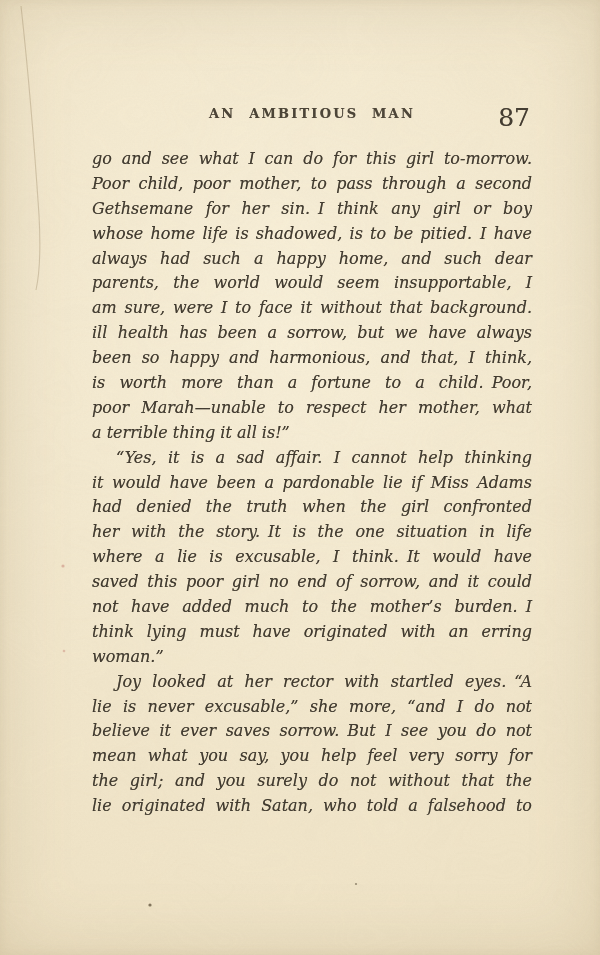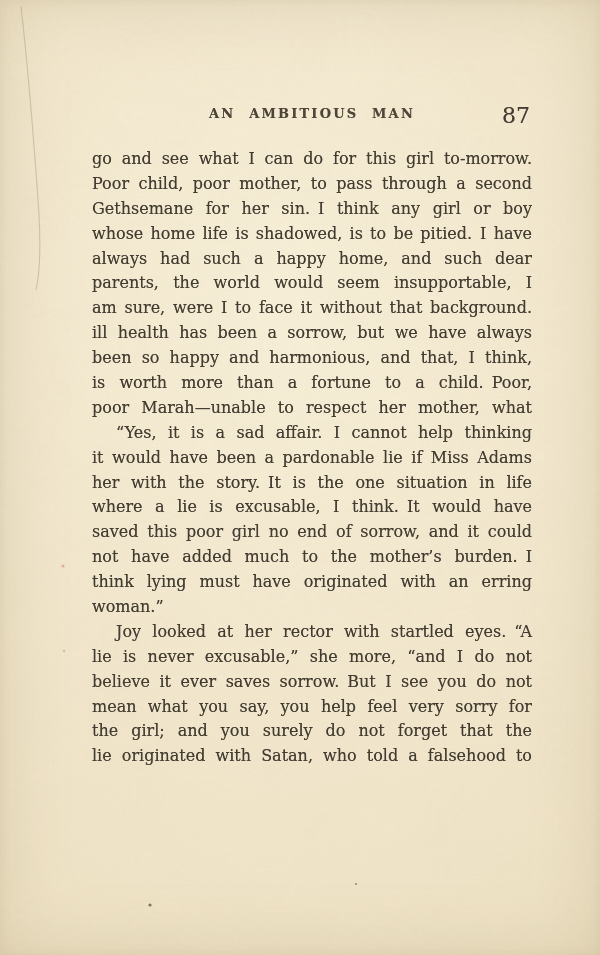--- a/index.html
+++ b/index.html
@@ -39,39 +39,40 @@
     letter-spacing: 2.2px;
     word-spacing: 7px;
     color: #453e32;
     text-shadow: 0 0 0.5px rgba(69,62,50,0.55);
     padding-top: 3px;
   }
   .page-number {
     position: absolute;
     right: 2px;
     top: 0;
-    font-size: 22px;
+    font-size: 25px;
     color: #3d362c;
     text-shadow: 0 0 0.5px rgba(61,54,44,0.5);
   }
   .text-block {
     position: absolute;
     left: 92px;
     top: 147px;
     width: 440px;
     font-size: 16px;
     text-shadow: 0 0 0.55px rgba(58,52,42,0.6);
   }
   .para { margin: 0; }
   .line {
     line-height: 24.9px;
     height: 24.9px;
     text-align: justify;
     text-align-last: justify;
     white-space: nowrap;
+    font-style: italic;
   }
   .line.last {
     text-align-last: left;
   }
   .para.indent .line.first {
     text-indent: 24px;
   }
 </style>
 </head>
 <body>
@@ -89,37 +90,39 @@
         <div class="line">Poor child, poor mother, to pass through a second</div>
         <div class="line">Gethsemane for her sin. I think any girl or boy</div>
         <div class="line">whose home life is shadowed, is to be pitied. I have</div>
         <div class="line">always had such a happy home, and such dear</div>
         <div class="line">parents, the world would seem insupportable, I</div>
         <div class="line">am sure, were I to face it without that background.</div>
         <div class="line">ill health has been a sorrow, but we have always</div>
         <div class="line">been so happy and harmonious, and that, I think,</div>
         <div class="line">is worth more than a fortune to a child. Poor,</div>
         <div class="line">poor Marah—unable to respect her mother, what</div>
+        <div class="line last">a terrible thing it all is!”</div>
       </div>
       <div class="para indent">
         <div class="line first">“Yes, it is a sad affair. I cannot help thinking</div>
         <div class="line">it would have been a pardonable lie if Miss Adams</div>
+        <div class="line">had denied the truth when the girl confronted</div>
         <div class="line">her with the story. It is the one situation in life</div>
         <div class="line">where a lie is excusable, I think. It would have</div>
         <div class="line">saved this poor girl no end of sorrow, and it could</div>
         <div class="line">not have added much to the mother’s burden. I</div>
         <div class="line">think lying must have originated with an erring</div>
         <div class="line last">woman.”</div>
       </div>
       <div class="para indent">
         <div class="line first">Joy looked at her rector with startled eyes. “A</div>
         <div class="line">lie is never excusable,” she more, “and I do not</div>
         <div class="line">believe it ever saves sorrow. But I see you do not</div>
         <div class="line">mean what you say, you help feel very sorry for</div>
-        <div class="line">the girl; and you surely do not forget that the</div>
+        <div class="line">the girl; and you surely do not without that the</div>
         <div class="line">lie originated with Satan, who told a falsehood to</div>
       </div>
     </div>
 
   <svg class="overlay" width="600" height="955" aria-hidden="true">
     <filter id="grain">
       <feTurbulence type="fractalNoise" baseFrequency="0.55" numOctaves="3" seed="11"></feTurbulence>
       <feColorMatrix type="matrix" values="0 0 0 0 0.52  0 0 0 0 0.45  0 0 0 0 0.31  0 0 0 0.55 0"></feColorMatrix>
     </filter>
     <filter id="mottle">

